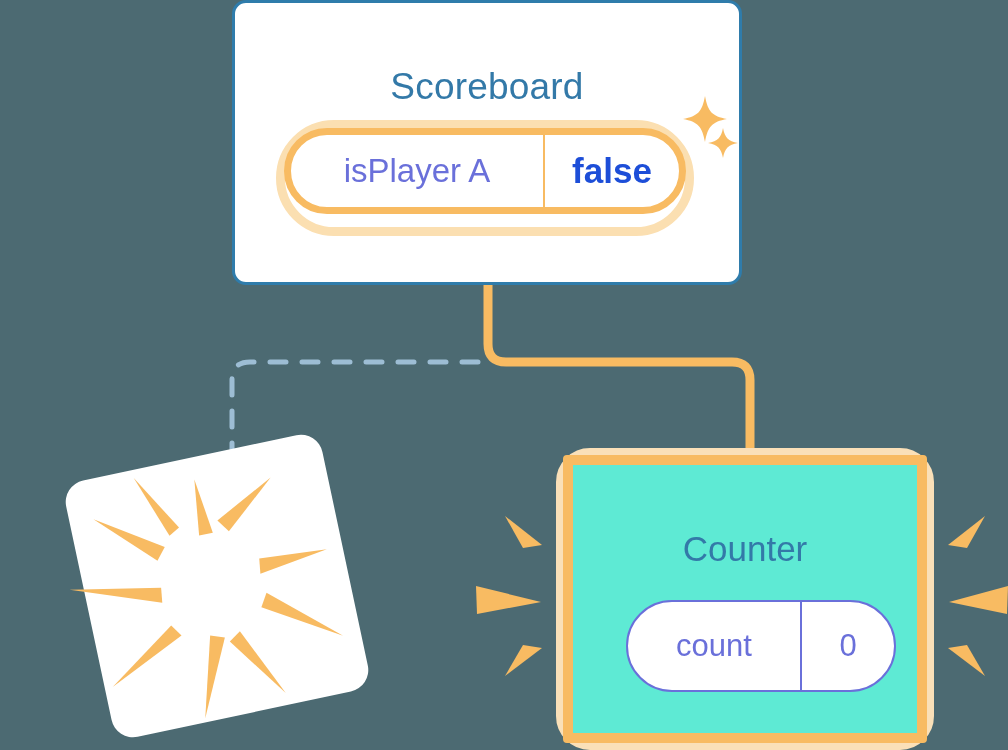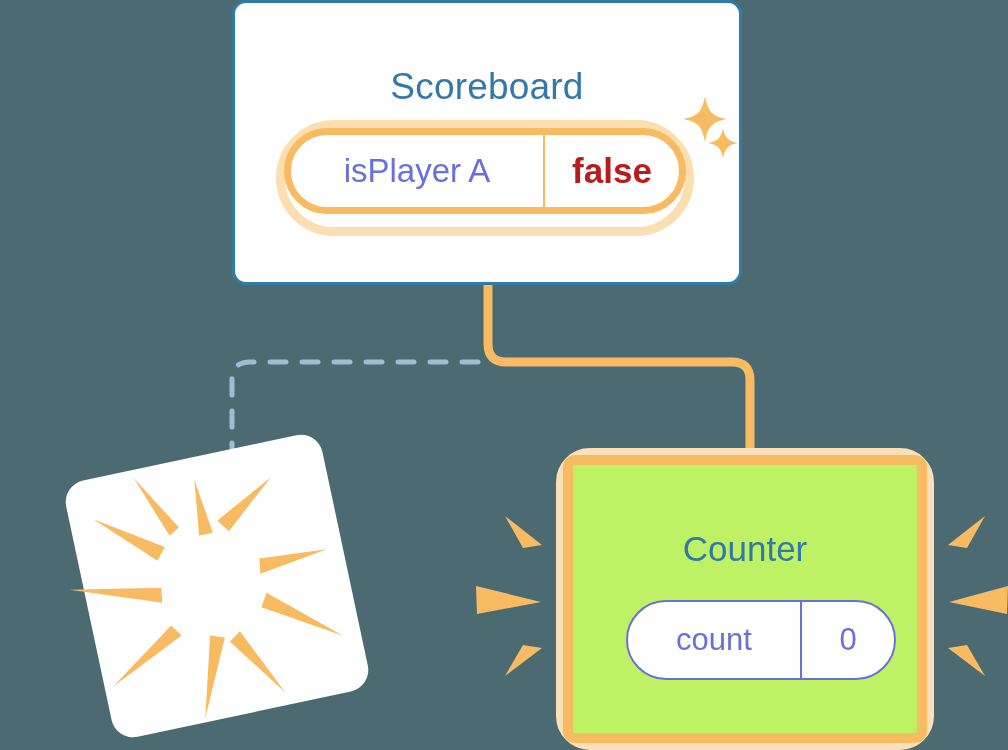--- a/index.html
+++ b/index.html
@@ -94,21 +94,21 @@
     width: 2px;
     background: #f8bb62;
     margin: 0;
     align-self: stretch;
   }
   .pill-orange .cell-val {
     flex: 1 1 auto;
     display: flex;
     align-items: center;
     justify-content: center;
-    color: #b91c1c;
+    color: #1d4ed8;
     font-size: 35px;
     font-weight: 700;
   }
 
   
   .card-counter {
     position: absolute;
     left: 556px;
     top: 448px;
     width: 378px;
@@ -126,39 +126,39 @@
     border-radius: 34px;
   }
   .counter-body {
     position: absolute;
     left: 7px;
     top: 7px;
     width: 364px;
     height: 288px;
     box-sizing: border-box;
     border: 10px solid #f8bb62;
-    border-radius: 12px;
-    background: #bef264;
+    border-radius: 4px;
+    background: #5eead4;
   }
   .counter-title {
     position: absolute;
     left: 0;
     right: 0;
     top: 64px;
     text-align: center;
     color: #3379a8;
     font-size: 35px;
     line-height: 40px;
   }
   .pill-blue {
     position: absolute;
     left: 53px;
     top: 135px;
     width: 270px;
-    height: 80px;
+    height: 92px;
     box-sizing: border-box;
     border: 2px solid #6a70da;
     border-radius: 46px;
     background: #ffffff;
     display: flex;
     align-items: stretch;
   }
   .pill-blue .cell-key {
     flex: 0 0 172px;
     display: flex;

